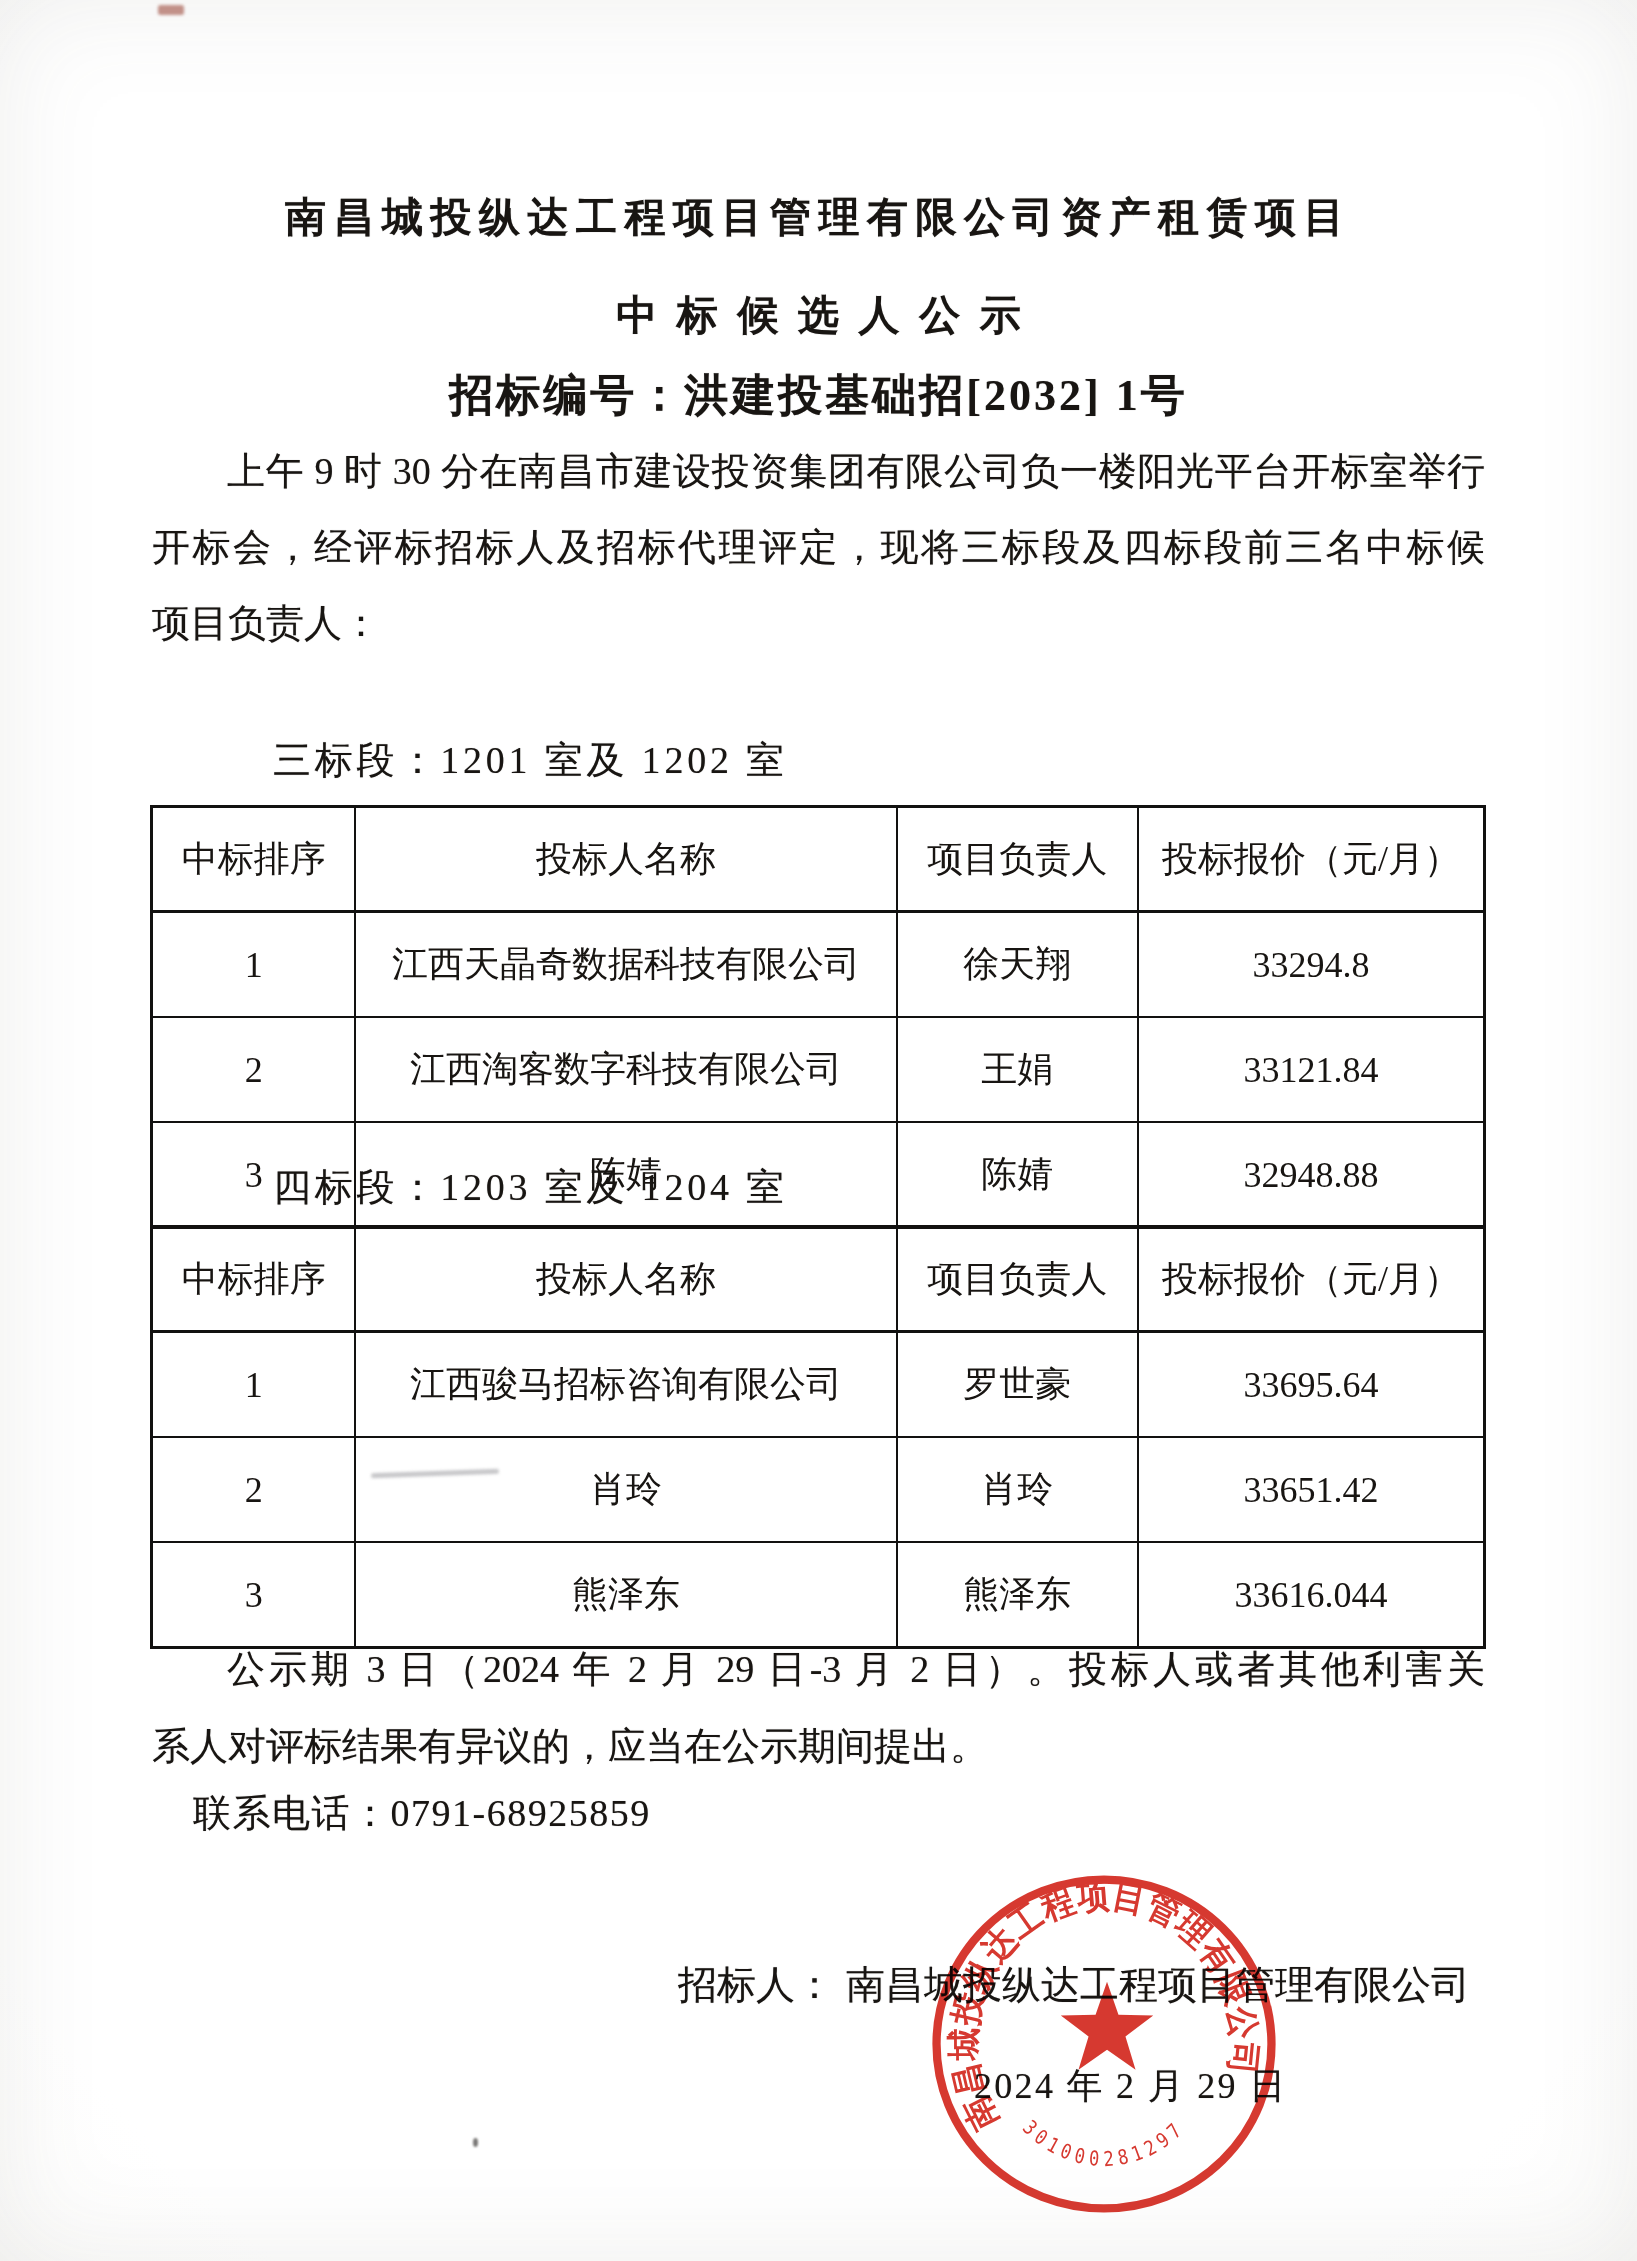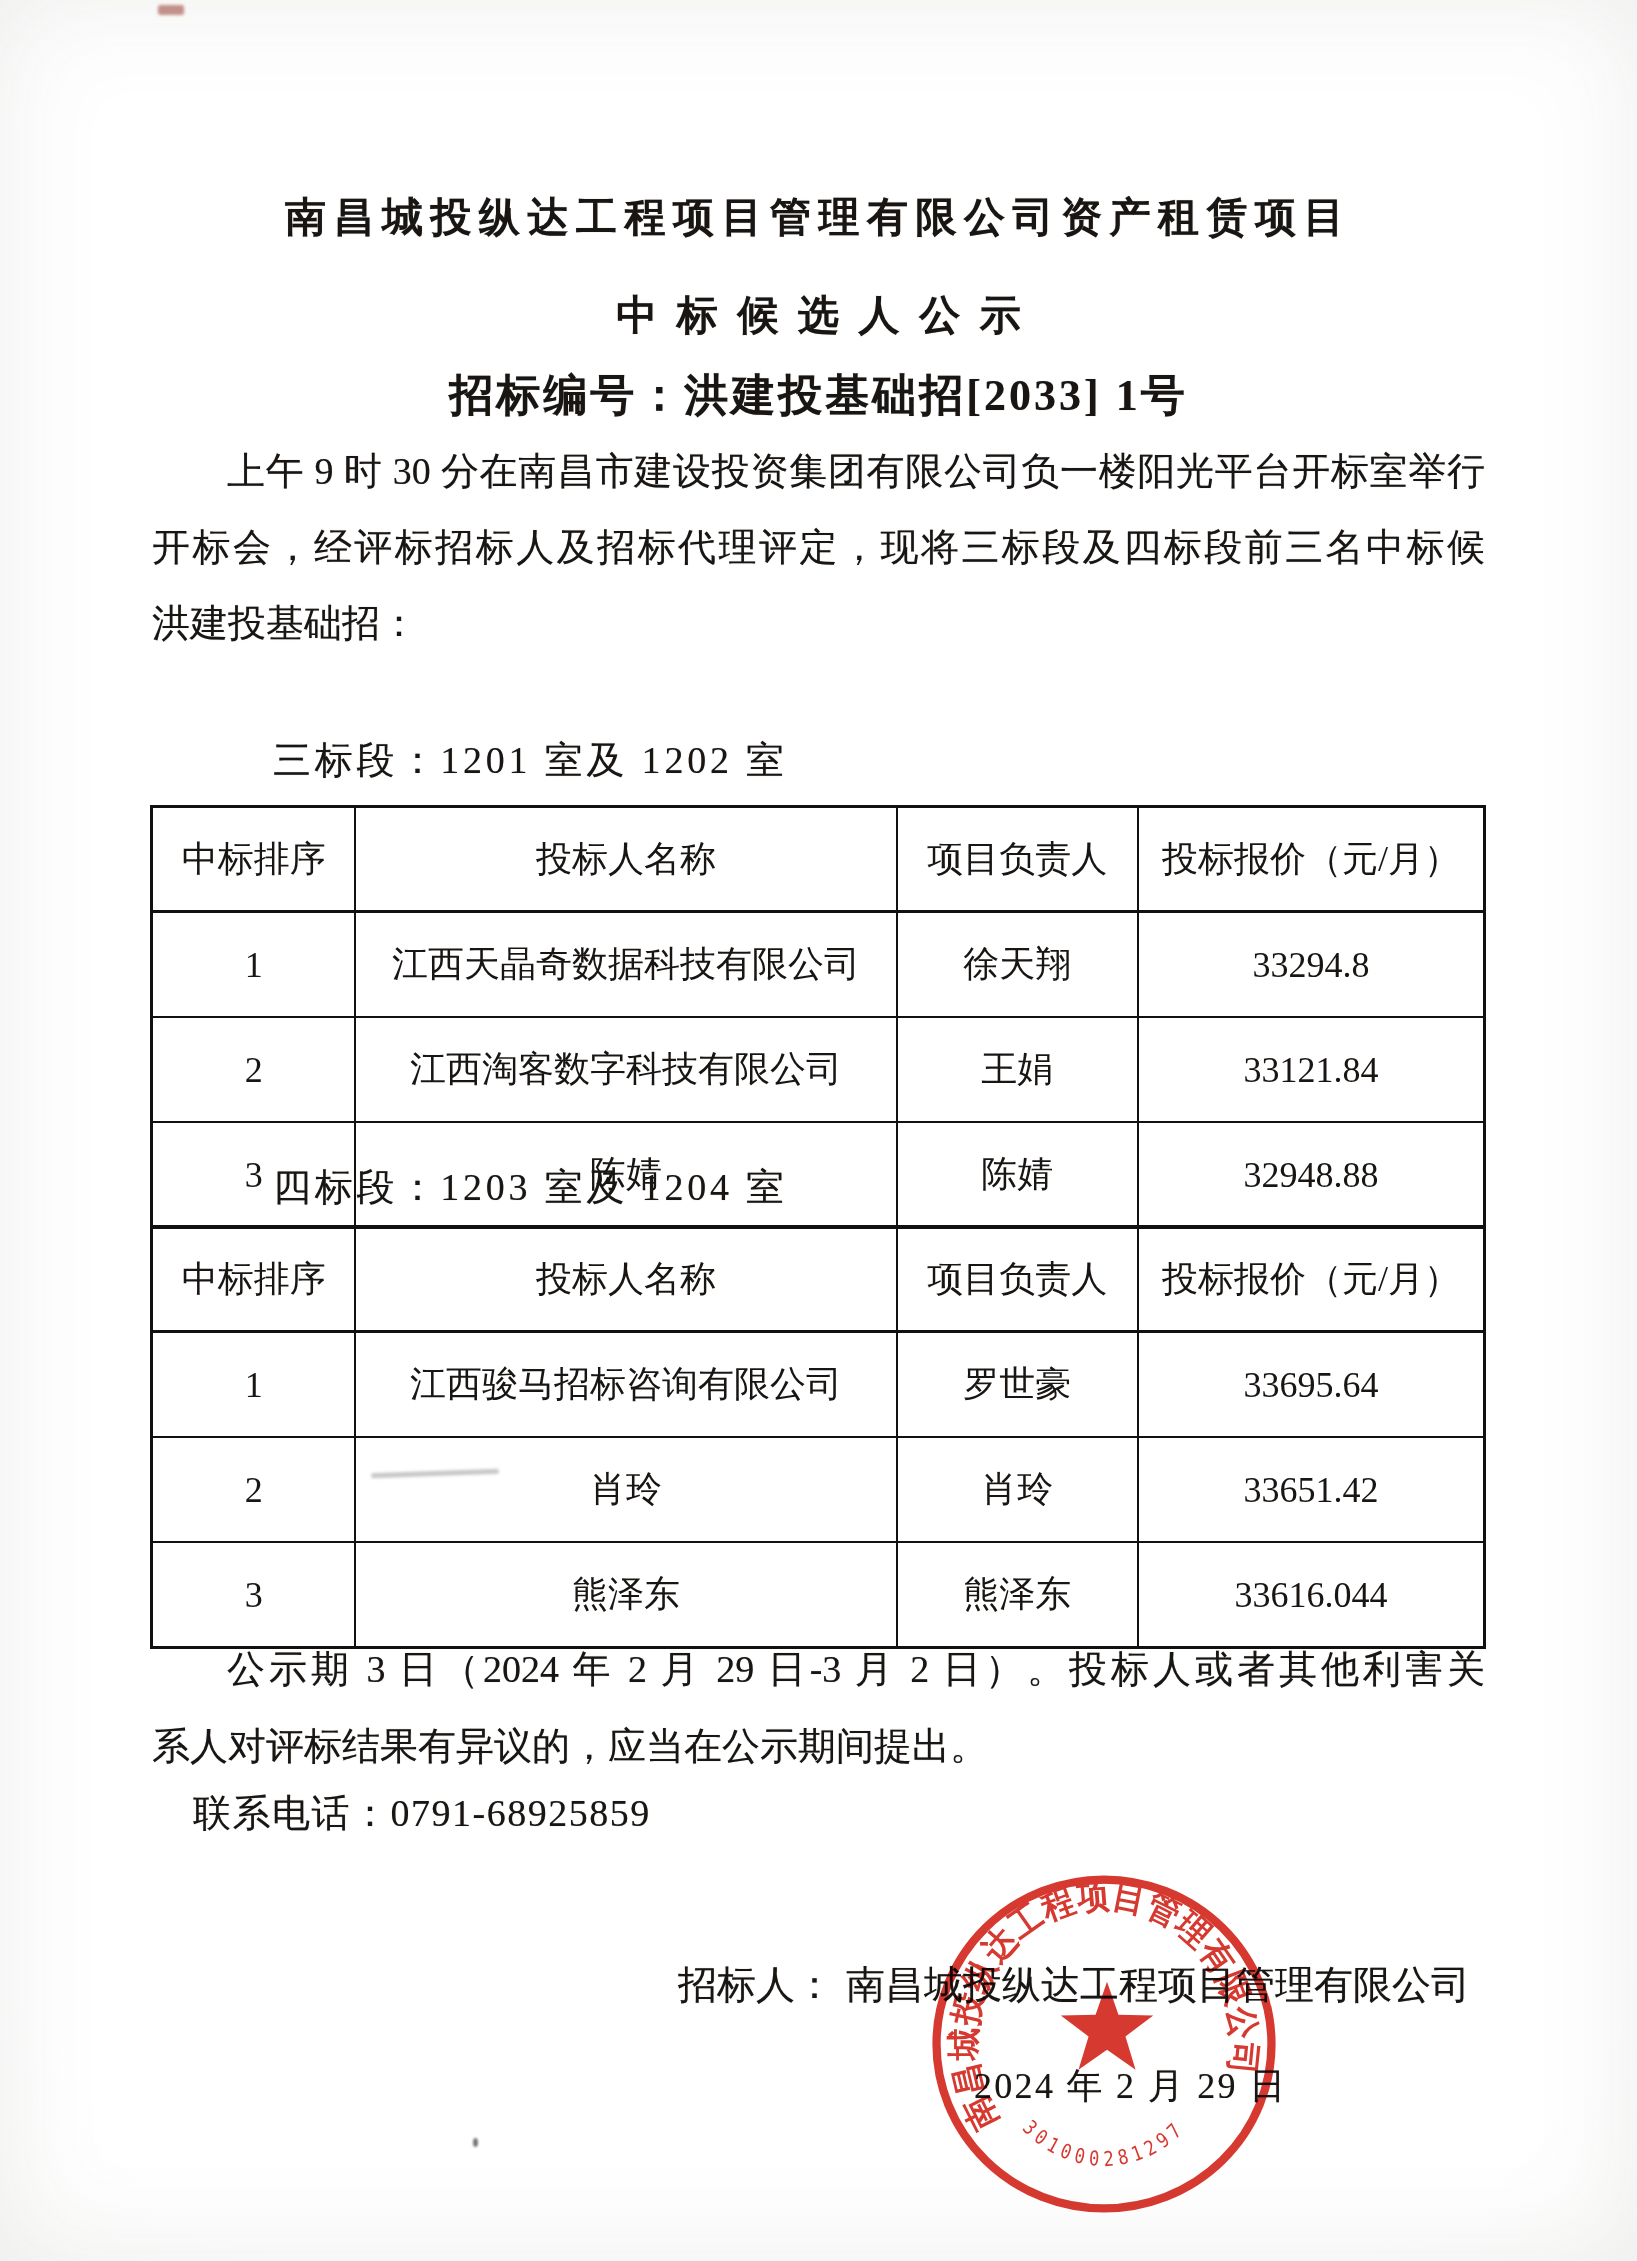--- a/index.html
+++ b/index.html
@@ -66,26 +66,26 @@
   .a-smudge{top:1471px;left:371px;width:128px;height:5.3px;background:rgba(70,70,75,.30);border-radius:3px;filter:blur(1.5px);transform:rotate(-2deg);}
   .a-dot{top:2138px;left:473px;width:5.3px;height:9px;background:rgba(50,48,45,.65);border-radius:50%;filter:blur(0.8px);}
 </style>
 </head>
 <body>
 
 <div class="page">
 
   <div class="abs center title2 soft">中标候选人公示</div>
   <div class="abs center title1 soft">南昌城投纵达工程项目管理有限公司资产租赁项目</div>
-  <div class="abs center title3 soft">招标编号：洪建投基础招[2033] 1号</div>
+  <div class="abs center title3 soft">招标编号：洪建投基础招[2032] 1号</div>
 
   <div class="abs intro soft">
     <div class="line jline">上午 9 时 30 分在南昌市建设投资集团有限公司负一楼阳光平台开标室举行</div>
     <div class="line jline">开标会，经评标招标人及招标代理评定，现将三标段及四标段前三名中标候</div>
-    <div class="line lastline">洪建投基础招：</div>
+    <div class="line lastline">项目负责人：</div>
   </div>
 
   <div class="abs sec-heading sec1-h soft">三标段：1201 室及 1202 室</div>
 
   <div class="abs tbl-wrap tbl1">
     <table class="bid">
       <colgroup>
           <col class="c1">
           <col class="c2">
           <col class="c3">

